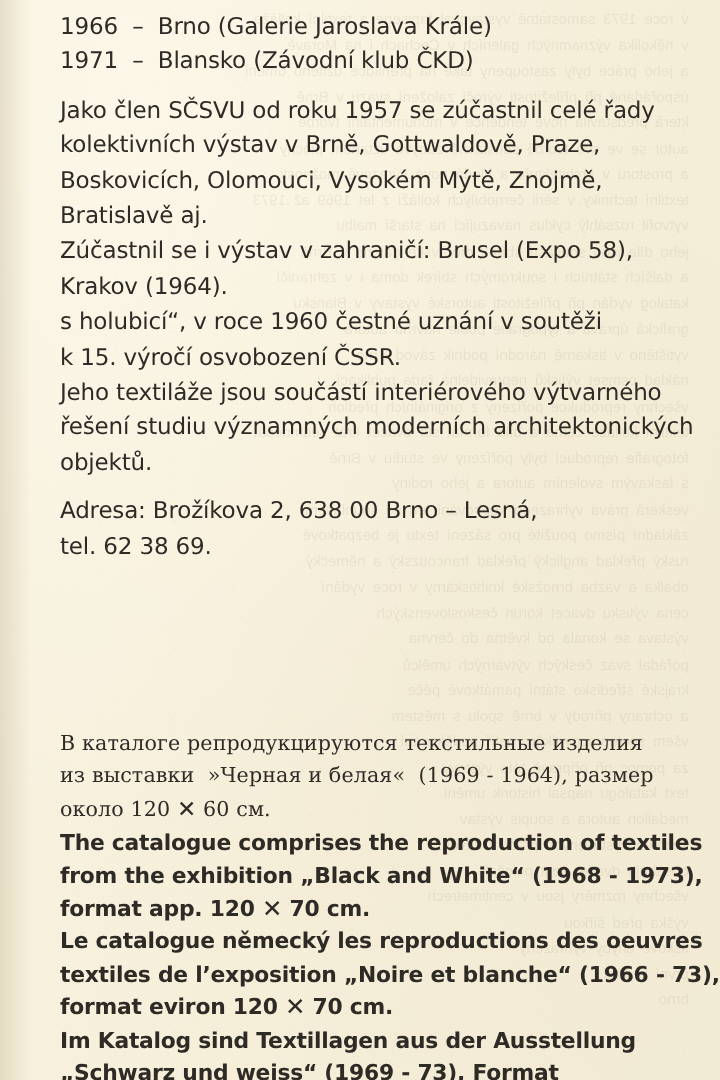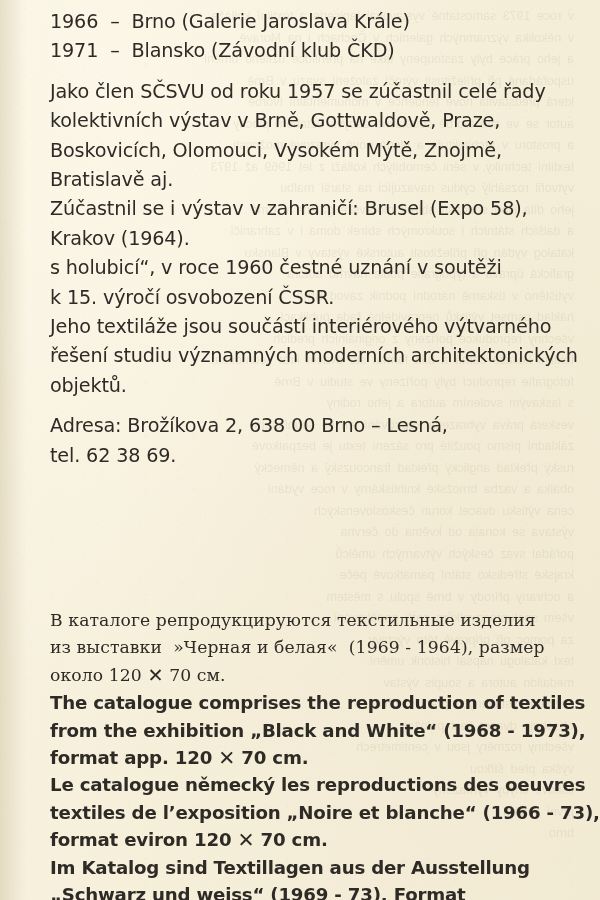--- a/index.html
+++ b/index.html
@@ -193,21 +193,21 @@
 
       <span class="ln para-gap">Adresa: Brožíkova 2, 638 00 Brno – Lesná,</span>
       <span class="ln">tel. 62 38 69.</span>
     </div>
 
     <div class="multi-block">
 
       <div>
         <span class="ln ru">В каталоге репродукцируются текстильные изделия</span>
         <span class="ln ru">из выставки  »Черная и белая«  (1969 - 1964), размер</span>
-        <span class="ln ru"><span>около 120 </span><span class="mult">✕</span><span> 70 см.</span></span>
+        <span class="ln ru"><span>около 120 </span><span class="mult">✕</span><span> 60 см.</span></span>
       </div>
 
       <div>
         <span class="ln lat">The catalogue comprises the reproduction of textiles</span>
         <span class="ln lat">from the exhibition „Black and White“ (1968 - 1973),</span>
         <span class="ln lat"><span>format app. 120 </span><span class="mult">✕</span><span> 70 cm.</span></span>
       </div>
 
       <div>
         <span class="ln lat">Le catalogue německý les reproductions des oeuvres</span>

